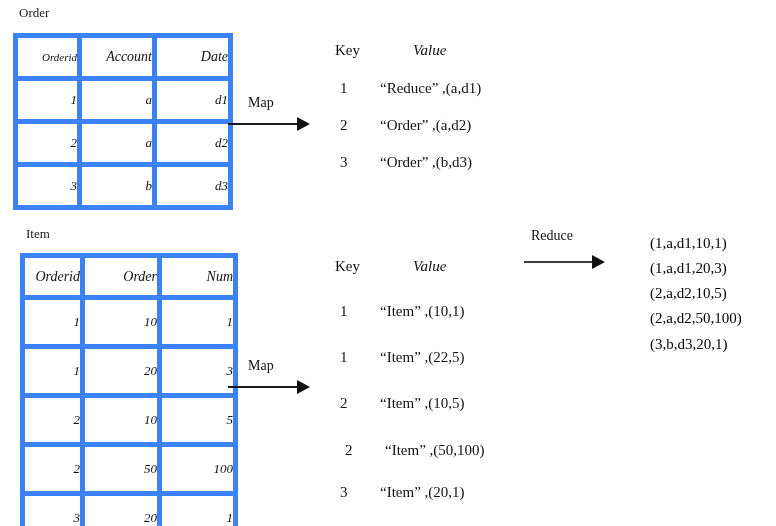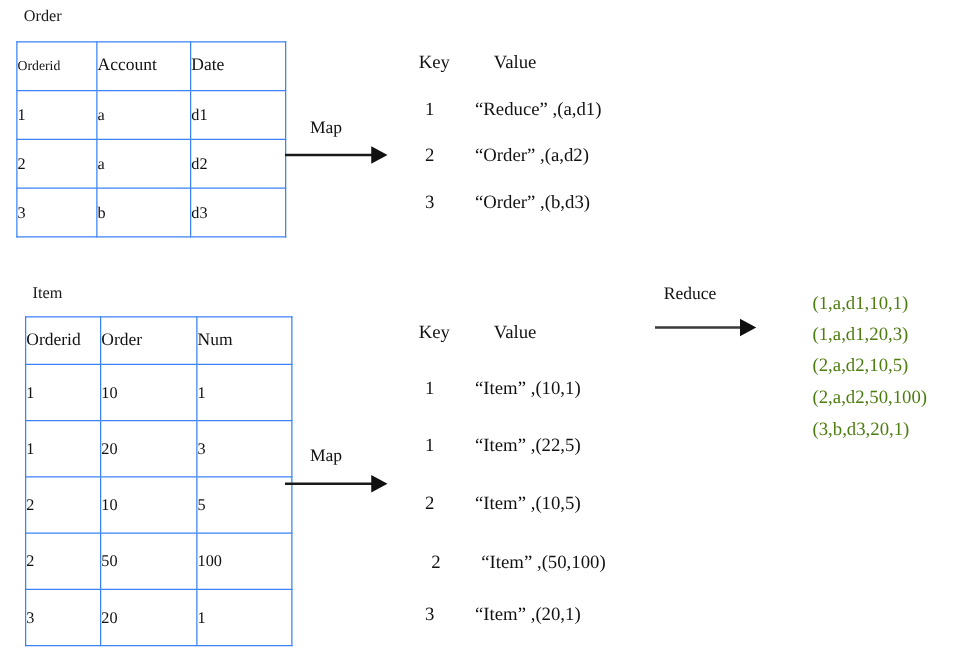--- a/index.html
+++ b/index.html
@@ -33,25 +33,26 @@
   }
 
   
   .dtable {
     position: absolute;
     border-collapse: collapse;
     table-layout: fixed;
     background: #fff;
   }
   .dtable td {
-    border: 1px solid #3b82f6;
-    text-align: left;
+    border: 5px solid #3b82f6;
+    text-align: right;
     vertical-align: middle;
     color: #111;
     padding: 0;
+    font-style: italic;
   }
   .dtable .hdr-small {
     font-size: 11px;
   }
   .dtable .hdr-norm {
     font-size: 14px;
   }
   .dtable .cell {
     font-size: 13px;
   }
@@ -114,21 +115,21 @@
 
   
   .kv-head {
     position: absolute;
     font-size: 15px;
     line-height: 17px;
     white-space: nowrap;
     color: #111;
   }
   .kv-head .k { position: absolute; left: 0; }
-  .kv-head .v { position: absolute; left: 60px; }
+  .kv-head .v { position: absolute; left: 78px; font-style: italic; }
 
   .kv-row {
     position: absolute;
     font-size: 15px;
     line-height: 17px;
     white-space: nowrap;
     color: #111;
   }
   .kv-row .k { position: absolute; left: 5px; }
   .kv-row .v { position: absolute; left: 45px; }
@@ -136,21 +137,21 @@
   #kv-head-1 { left: 335px; top: 42px; }
   #kv-head-2 { left: 335px; top: 258px; }
 
   
   .out-row {
     position: absolute;
     left: 650px;
     font-size: 15px;
     line-height: 17px;
     white-space: nowrap;
-    color: #4d7c0f;
+    color: #000000;
   }
 </style>
 </head>
 <body>
 
 <div class="canvas">
 
   <div class="caption" id="order-caption" style="left:19px; top:6px;">Order</div>
 
   <table class="dtable" id="order-table">

